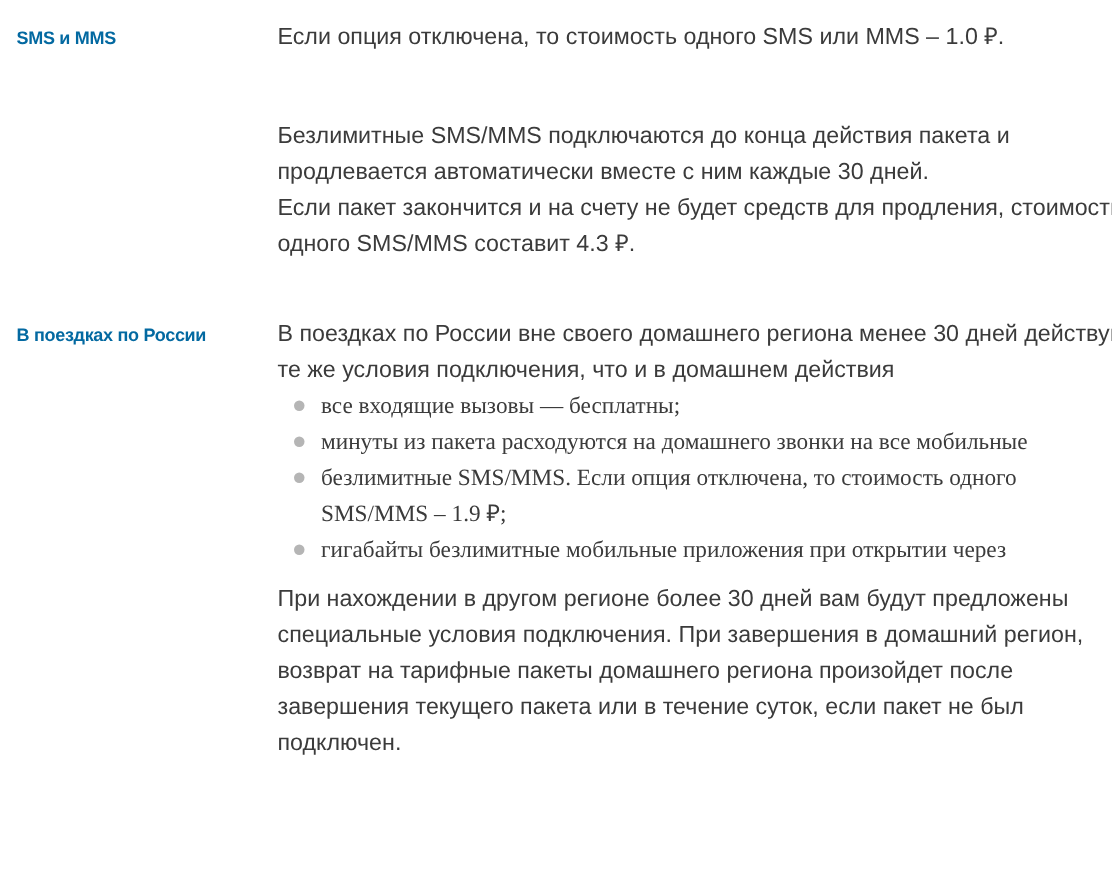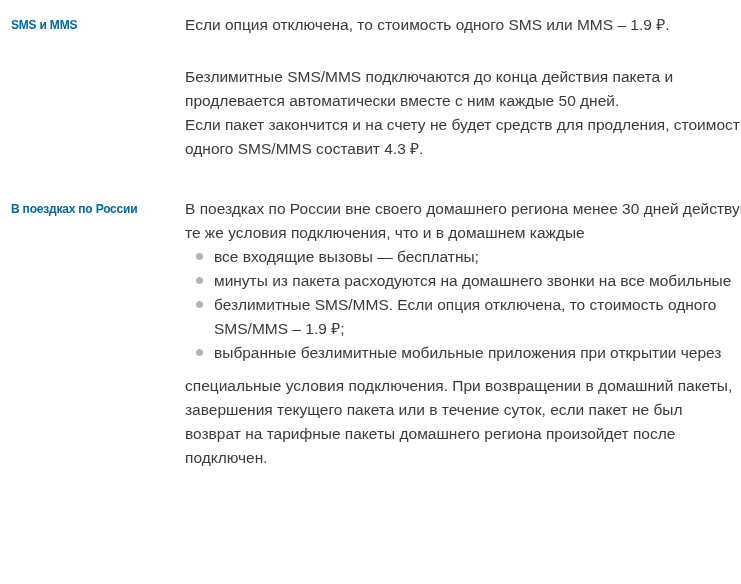--- a/index.html
+++ b/index.html
@@ -26,85 +26,86 @@
   }
 
   .section-body {
     flex: 1 1 auto;
     max-width: 556px;
     font-size: 15.5px;
     line-height: 24px;
   }
 
   .line { white-space: nowrap; }
-  .para-gap { margin-top: 28px; }
+  .para-gap { margin-top: 42px; }
 
-  ul.bullets { list-style: none; margin: 0; padding: 0; }
+  ul.bullets { list-style: none; margin: 0; padding: 0; font-family: Liberation Serif, serif; }
   ul.bullets li { position: relative; padding-left: 29px; }
   .dot {
     position: absolute;
     left: 11px; top: 8px;
     width: 7px; height: 7px;
     border-radius: 50%;
     background: #b5b5b5;
   }
   .outro { margin-top: 9px; }
 </style>
 </head>
 <body>
 
 <div class="page">
 
   <div class="section">
     <div class="section-label">SMS и MMS</div>
     <div class="section-body">
       <div class="para">
-        <div class="line">Если опция отключена, то стоимость одного SMS или MMS – 1.9 ₽.</div>
+        <div class="line">Если опция отключена, то стоимость одного SMS или MMS – 1.0 ₽.</div>
       </div>
       <div class="para para-gap">
         <div class="line">Безлимитные SMS/MMS подключаются до конца действия пакета и</div>
-        <div class="line">продлевается автоматически вместе с ним каждые 50 дней.</div>
+        <div class="line">продлевается автоматически вместе с ним каждые 30 дней.</div>
         <div class="line">Если пакет закончится и на счету не будет средств для продления, стоимость</div>
         <div class="line">одного SMS/MMS составит 4.3 ₽.</div>
       </div>
     </div>
   </div>
 
   <div class="section section-travel">
     <div class="section-label">В поездках по России</div>
     <div class="section-body">
 
       <div class="para">
         <div class="line">В поездках по России вне своего домашнего региона менее 30 дней действуют</div>
-        <div class="line">те же условия подключения, что и в домашнем каждые</div>
+        <div class="line">те же условия подключения, что и в домашнем действия</div>
       </div>
 
       <ul class="bullets">
         <li>
           <span class="dot"></span>
           <div class="line">все входящие вызовы — бесплатны;</div>
         </li>
         <li>
           <span class="dot"></span>
           <div class="line">минуты из пакета расходуются на домашнего звонки на все мобильные</div>
         </li>
         <li>
           <span class="dot"></span>
           <div class="line">безлимитные SMS/MMS. Если опция отключена, то стоимость одного</div>
           <div class="line">SMS/MMS – 1.9 ₽;</div>
         </li>
         <li>
           <span class="dot"></span>
-          <div class="line">выбранные безлимитные мобильные приложения при открытии через</div>
+          <div class="line">гигабайты безлимитные мобильные приложения при открытии через</div>
         </li>
       </ul>
 
       <div class="para outro">
-        <div class="line">специальные условия подключения. При возвращении в домашний пакеты,</div>
+        <div class="line">При нахождении в другом регионе более 30 дней вам будут предложены</div>
+        <div class="line">специальные условия подключения. При завершения в домашний регион,</div>
+        <div class="line">возврат на тарифные пакеты домашнего региона произойдет после</div>
         <div class="line">завершения текущего пакета или в течение суток, если пакет не был</div>
-        <div class="line">возврат на тарифные пакеты домашнего региона произойдет после</div>
         <div class="line">подключен.</div>
       </div>
 
     </div>
   </div>
 
 </div>
 
 </body></html>

